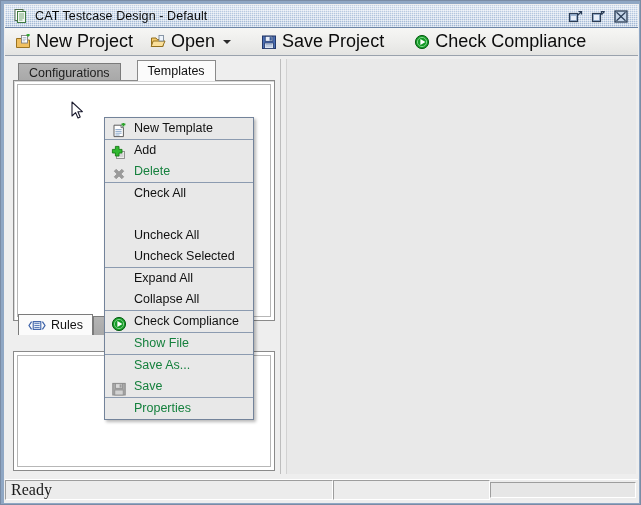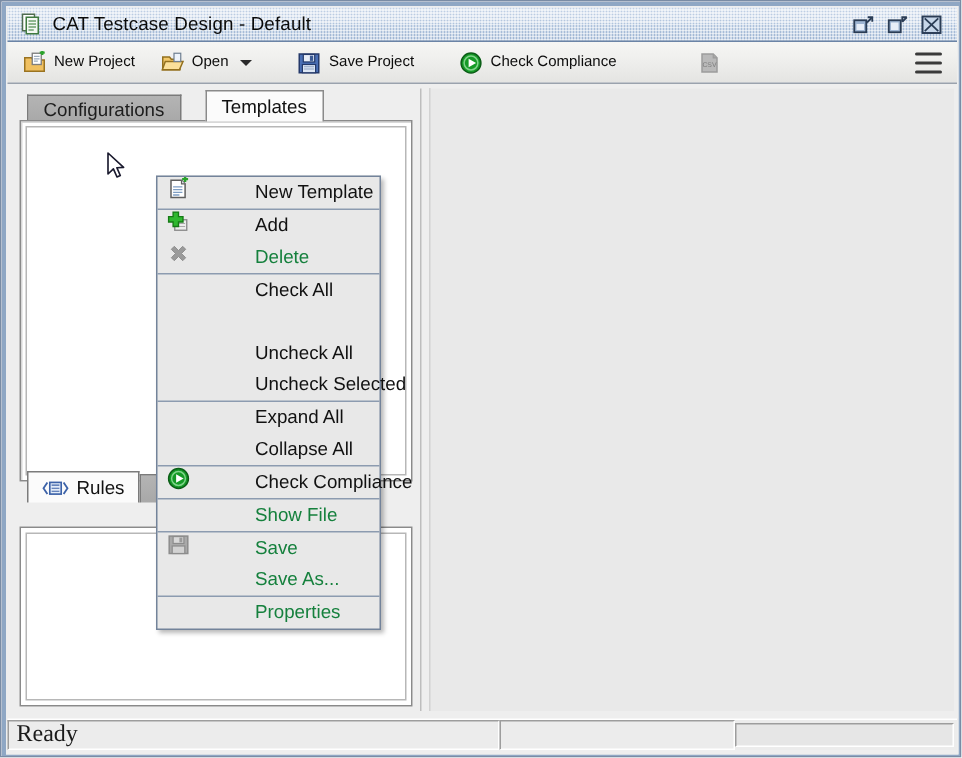--- a/index.html
+++ b/index.html
@@ -98,21 +98,21 @@
   .tb-item {
     display: flex;
     align-items: center;
     height: 24px;
     padding: 0 7px;
     margin-left: 3px;
     cursor: default;
     white-space: nowrap;
   }
   .tb-item .lbl {
-    font-size: 10px;
+    font-size: 18px;
     color: #0c0c0c;
     margin-left: 5px;
   }
   .tb-item .lbl.dis { color: #9b9b9b; }
   .tb-ico {
     width: 16px; height: 16px;
     position: relative;
     flex: 0 0 auto;
   }
   .tb-arrow {
@@ -318,28 +318,27 @@
     width: 150px;
     box-sizing: border-box;
     background: #e8e8e8;
     border: 1px solid #73839a;
     box-shadow: 2px 2px 3px rgba(0,0,0,0.28);
     z-index: 50;
     padding: 0;
   }
   .mi {
     display: flex;
-    align-items: flex-start;
+    align-items: flex-end;
     height: 21px;
     padding: 0 4px 0 6px;
     font-size: 12.5px;
     color: #111111;
     cursor: default;
     white-space: nowrap;
-    gap: 36px;
   }
   .mi.disabled { color: #15803d; }
   .mi .mi-ico {
     width: 16px; height: 16px;
     flex: 0 0 auto;
     margin-right: 7px;
     position: relative;
   }
   .mi .mi-ico.empty { background: none; }
   .mi .mi-txt { line-height: 21px; }
@@ -626,33 +625,33 @@
     </div>
     <div class="msep"></div>
 
     <div class="mi disabled">
       <span class="mi-ico empty"></span>
       <span class="mi-txt">Show File</span>
     </div>
     <div class="msep"></div>
 
     <div class="mi disabled">
+      <span class="mi-ico empty"></span>
+      <span class="mi-txt">Save As...</span>
+    </div>
+    <div class="mi disabled">
       <span class="mi-ico">
         <svg class="ico-svg" viewBox="0 0 16 16">
           <rect x="1.8" y="2.4" width="12.4" height="11.6" fill="#a9a9a9" stroke="#8c8c8c" stroke-width="1"></rect>
           <rect x="4.4" y="2.7" width="7.2" height="4.6" fill="#d9d9d9" stroke="#8c8c8c" stroke-width="0.8"></rect>
           <rect x="8.6" y="3.4" width="2" height="3.2" fill="#9b9b9b"></rect>
           <rect x="3.8" y="9" width="8.4" height="5" fill="#d2d2d2" stroke="#8c8c8c" stroke-width="0.8"></rect>
         </svg>
       </span>
       <span class="mi-txt">Save</span>
-    </div>
-    <div class="mi disabled">
-      <span class="mi-ico empty"></span>
-      <span class="mi-txt">Save As...</span>
     </div>
     <div class="msep"></div>
 
     <div class="mi disabled">
       <span class="mi-ico empty"></span>
       <span class="mi-txt">Properties</span>
     </div>
   </div>
 
   <div class="cursor">

